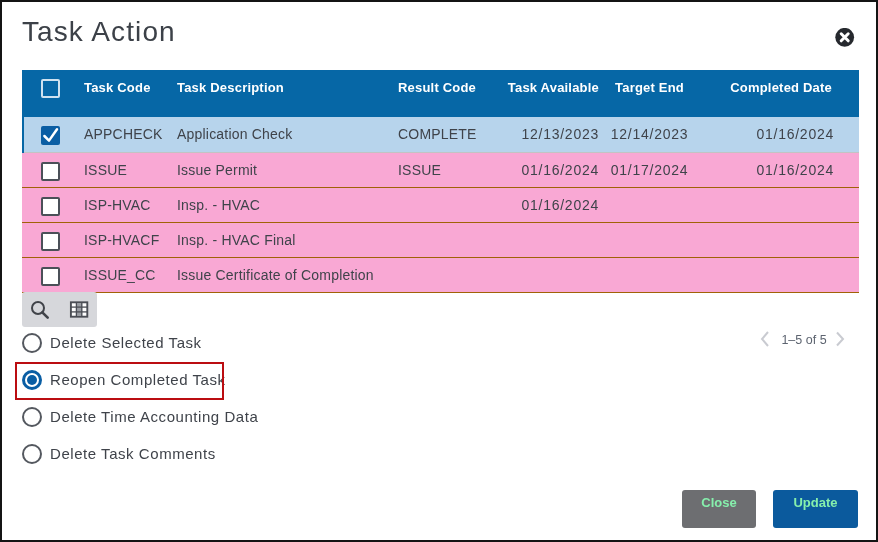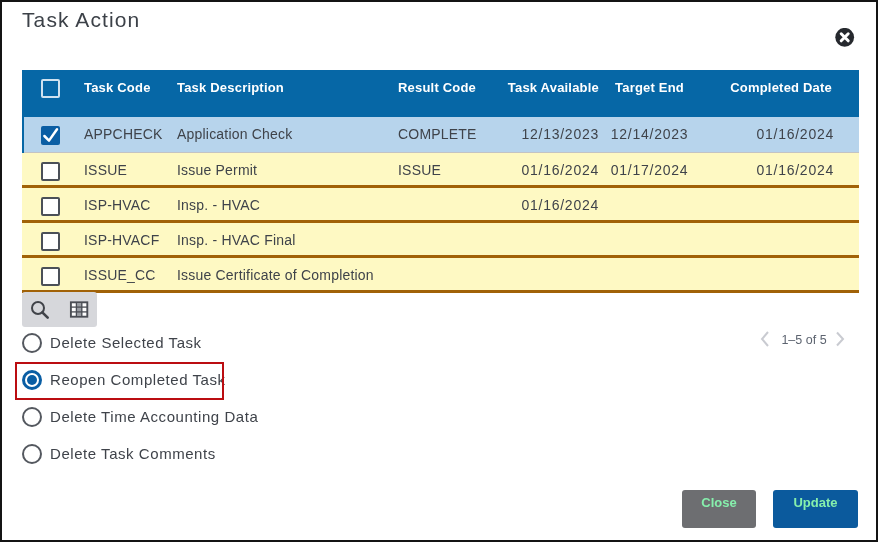--- a/index.html
+++ b/index.html
@@ -1,23 +1,23 @@
 <!DOCTYPE html>
 <html><head>
 <meta charset="utf-8">
 <style>
   * { margin:0; padding:0; box-sizing:border-box; }
   html,body { width:878px; height:542px; background:#fff; font-family:"Liberation Sans", sans-serif; }
   .dlg { position:absolute; left:0; top:0; width:878px; height:542px; border:2px solid #141414; background:#fff; }
-  .title { position:absolute; left:20px; top:6px; font-size:21px; letter-spacing:1.1px; color:#3c4148; }
+  .title { position:absolute; left:20px; top:14px; font-size:28px; letter-spacing:1.1px; color:#3c4148; }
   .closebtn { position:absolute; left:832px; top:26px; }
   .tbl { position:absolute; left:20px; top:67.5px; width:837px; }
   .thead { position:relative; height:47px; background:#0667a6; }
   .thead span { position:absolute; top:0; line-height:35px; font-size:13px; letter-spacing:0.2px; font-weight:bold; color:#fff; }
-  .row { position:relative; height:35px; border-bottom:3px solid #a16207; background:#fef9c3; }
+  .row { position:relative; height:35px; border-bottom:1px solid #a16207; background:#f9a8d4; }
   .row span { position:absolute; top:0; line-height:34px; font-size:14px; letter-spacing:0.2px; color:#3f434a; }
   .row.sel { height:36.5px; background:#b7d4ec; border-bottom:1.5px solid #c3c3c4; }
   .row.sel::before { content:""; position:absolute; left:0; top:0; width:2px; height:36.5px; background:#0667a6; z-index:2; }
   .c1 { left:62px; }
   .c2 { left:155px; }
   .c3 { left:376px; }
   .c4 { left:476px; width:101px; text-align:right; }
   .c5 { left:577px; width:101px; text-align:center; }
   .c6 { left:701px; width:111px; text-align:right; }
   .row .c4, .row .c5, .row .c6 { letter-spacing:0.75px; }

